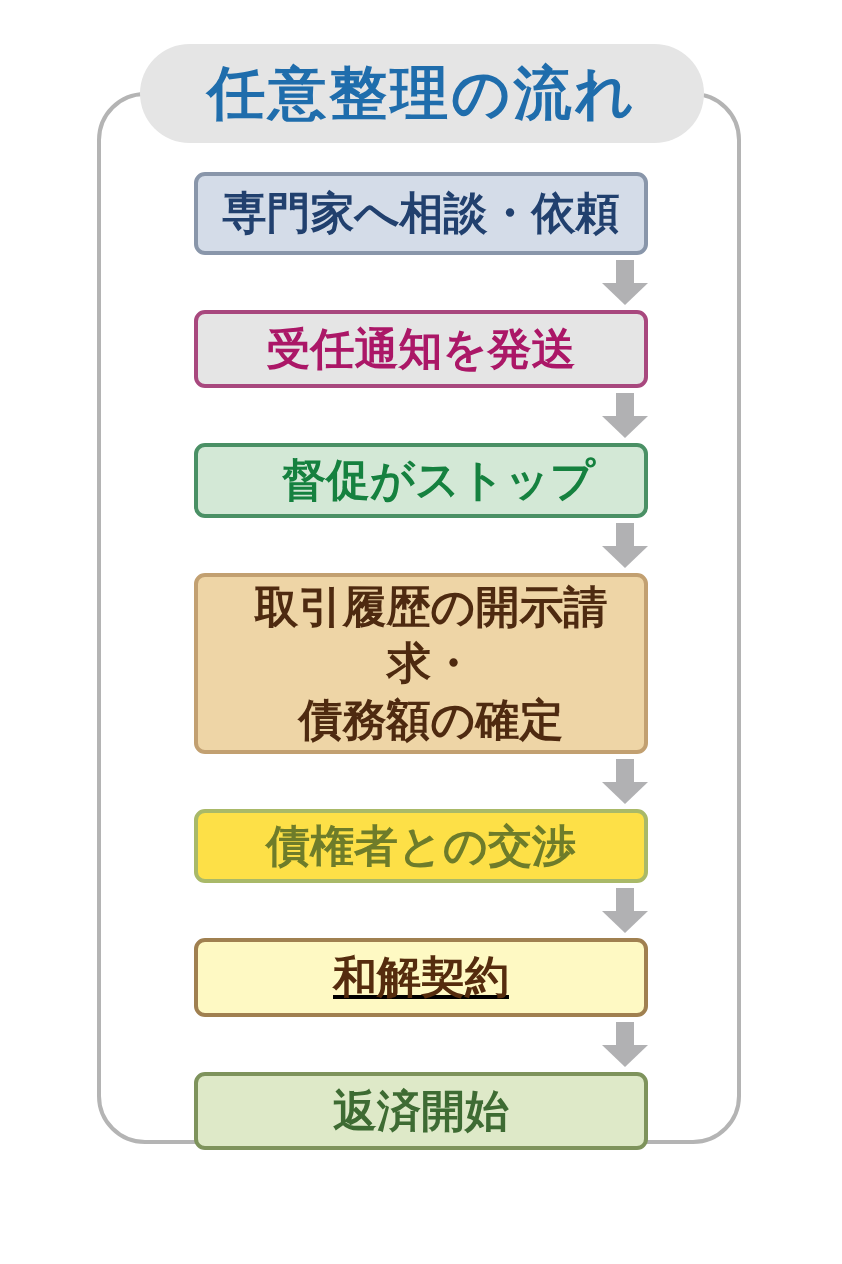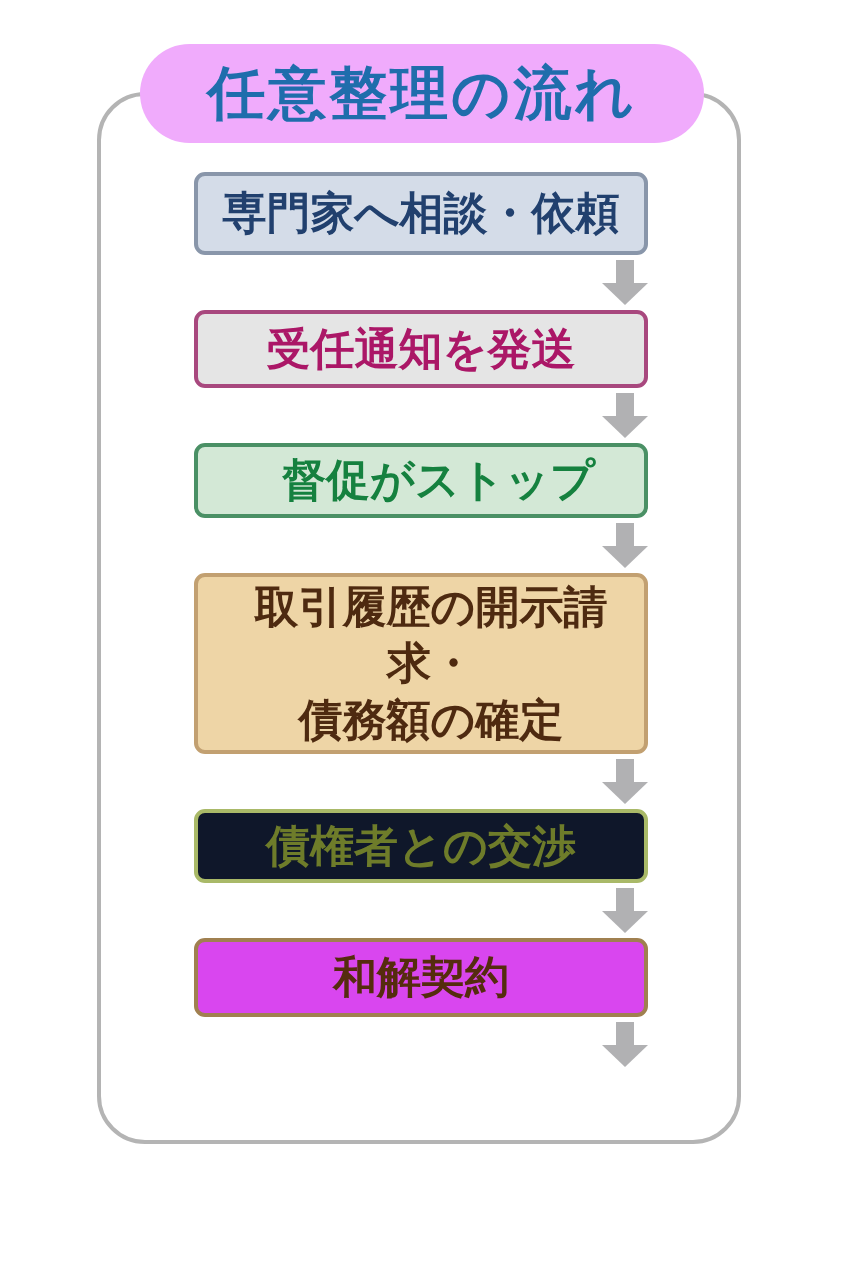--- a/index.html
+++ b/index.html
@@ -99,21 +99,21 @@
     border-right: 23px solid transparent;
     border-top-width: 22px;
     border-top-style: solid;
   }
 </style>
 </head>
 <body style="background: rgb(255, 255, 255);">
 
 <div class="page">
   <div class="card" style="border-color: rgb(180, 180, 180); background: rgb(255, 255, 255);"></div>
-  <div class="title-pill" style="background: #f0abfc; color: rgb(31, 109, 172);">任意整理の流れ</div>
+  <div class="title-pill" style="background: #e5e5e5; color: rgb(31, 109, 172);">任意整理の流れ</div>
   <div class="steps" id="steps">
   <div class="step-box" style="background: rgb(212, 220, 232); border-color: rgb(137, 150, 170); min-height: 83px;">
     <span class="step-label" style="color: rgb(33, 64, 110);">専門家へ相談・依頼</span>
   </div>
   <div class="arrow">
     <div class="arrow-shaft" style="background: rgb(177, 177, 179);"></div>
     <div class="arrow-head" style="border-top-color: rgb(177, 177, 179);"></div>
   </div>
 
   <div class="step-box" style="background: #e5e5e5; border-color: rgb(168, 72, 126); min-height: 78px;">
@@ -134,31 +134,34 @@
 
   <div class="step-box" style="background: rgb(238, 213, 166); border-color: rgb(194, 160, 113); min-height: 121px;">
     <span class="step-label" style="color: rgb(78, 42, 16); margin-left: 20px;">取引履歴の開示請求・
 債務額の確定</span>
   </div>
   <div class="arrow">
     <div class="arrow-shaft" style="background: rgb(177, 177, 179);"></div>
     <div class="arrow-head" style="border-top-color: rgb(177, 177, 179);"></div>
   </div>
 
-  <div class="step-box" style="background: #0f172a; border-color: rgb(169, 185, 104); min-height: 74px;">
+  <div class="step-box" style="background: #fde047; border-color: rgb(169, 185, 104); min-height: 74px;">
     <span class="step-label" style="color: rgb(110, 124, 42);">債権者との交渉</span>
   </div>
   <div class="arrow">
     <div class="arrow-shaft" style="background: rgb(177, 177, 179);"></div>
     <div class="arrow-head" style="border-top-color: rgb(177, 177, 179);"></div>
   </div>
 
-  <div class="step-box" style="background: #d946ef; border-color: rgb(160, 128, 80); min-height: 79px;">
+  <div class="step-box" style="background: #fef9c3; border-color: rgb(160, 128, 80); min-height: 79px; text-decoration: underline;">
     <span class="step-label" style="color: rgb(85, 44, 14);">和解契約</span>
   </div>
   <div class="arrow">
     <div class="arrow-shaft" style="background: rgb(177, 177, 179);"></div>
     <div class="arrow-head" style="border-top-color: rgb(177, 177, 179);"></div>
   </div>
 
+  <div class="step-box" style="background: rgb(222, 233, 200); border-color: rgb(126, 147, 92); min-height: 78px;">
+    <span class="step-label" style="color: rgb(62, 107, 51);">返済開始</span>
+  </div>
 
 </div>
 </div>
 
 </body></html>

